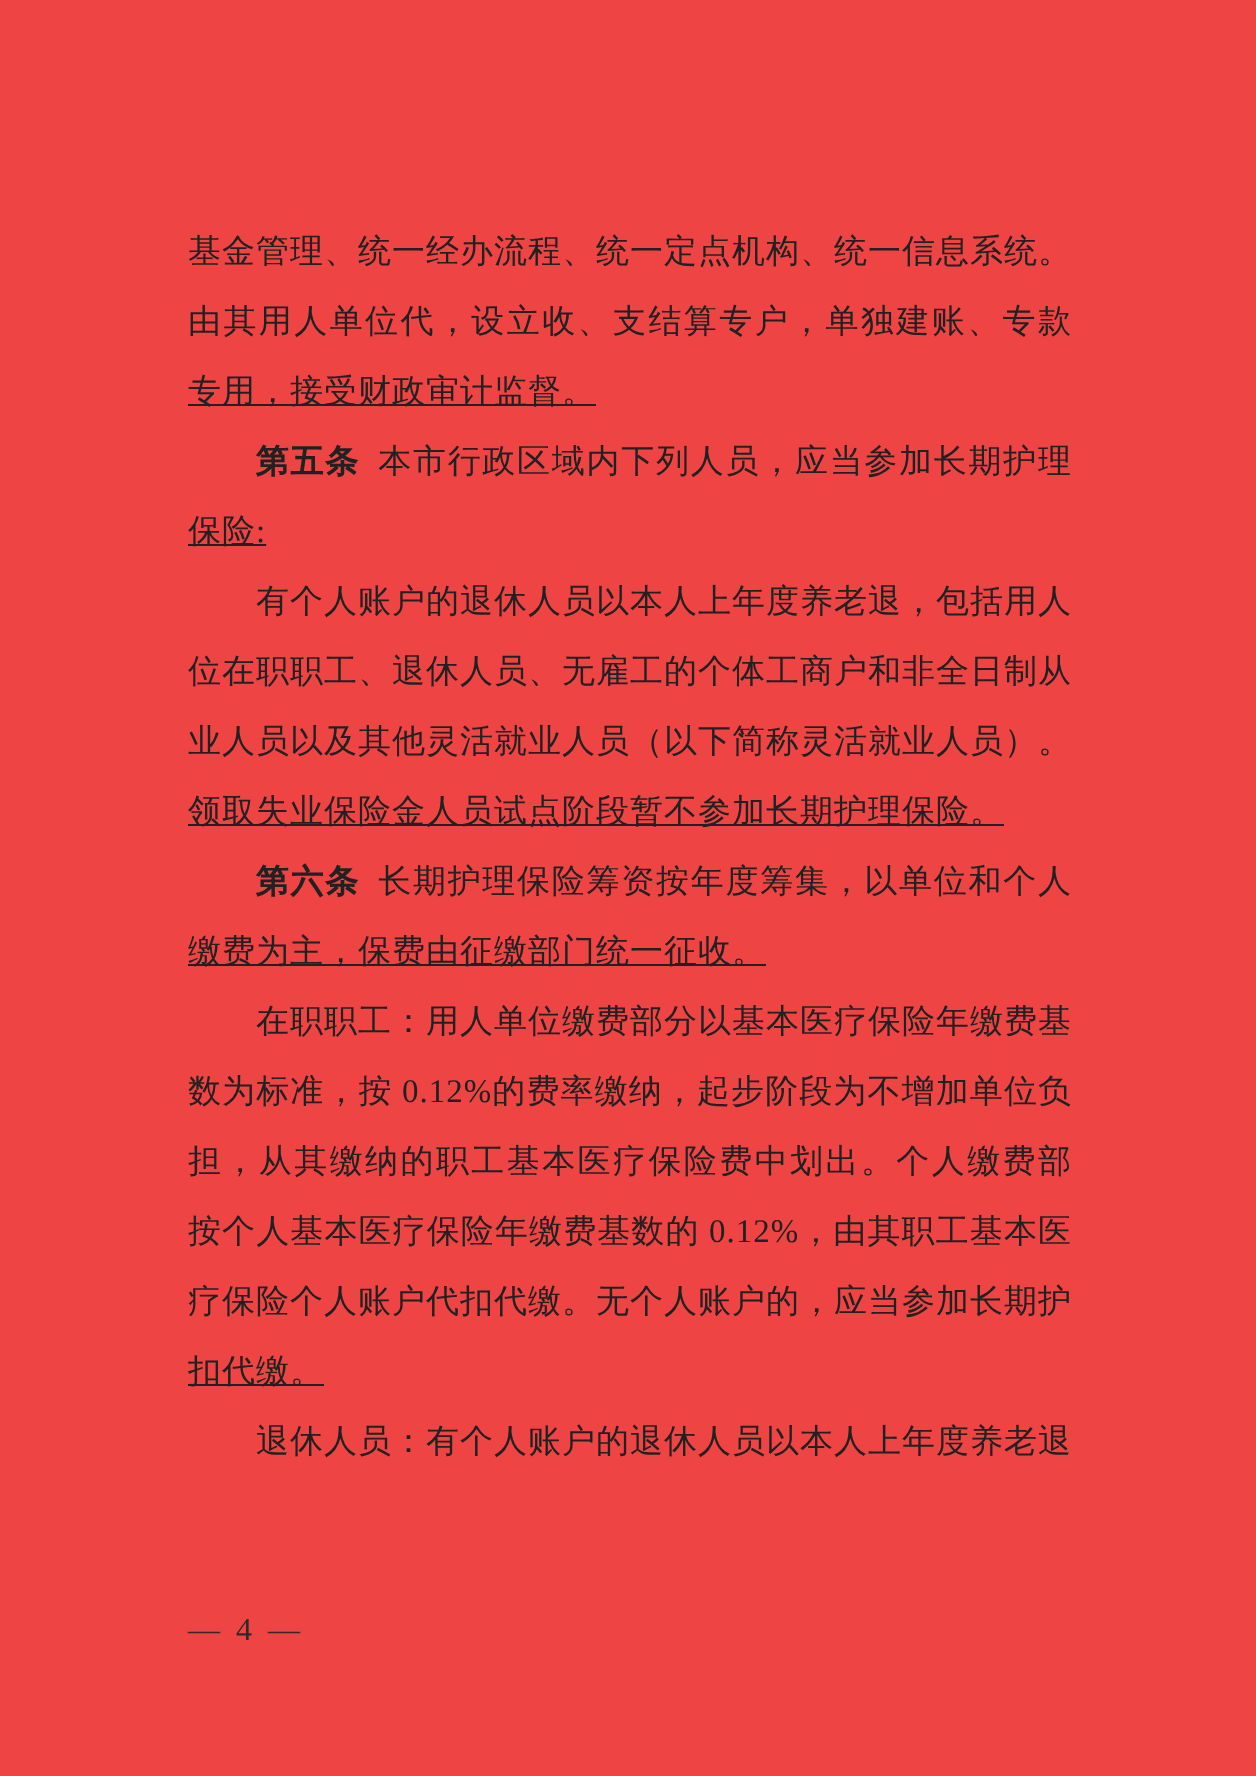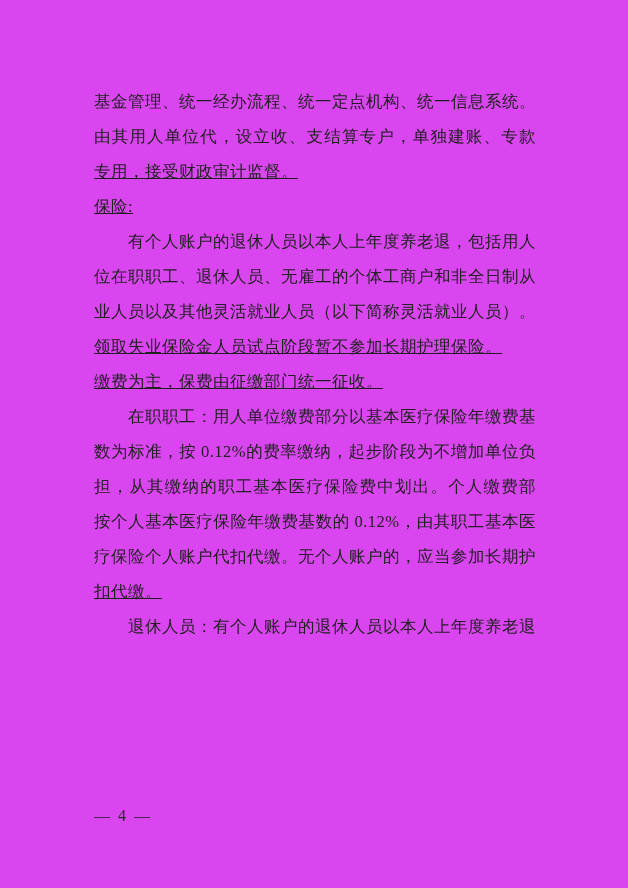--- a/index.html
+++ b/index.html
@@ -4,25 +4,25 @@
 <style>
   html, body {
     margin: 0;
     padding: 0;
     background: #ffffff;
   }
   .page {
     position: relative;
     width: 628px;
     height: 888px;
-    background: #d946ef;
+    background: #ef4444;
     color: #212121;
     font-family: "Liberation Serif", "DejaVu Serif", serif;
     box-sizing: border-box;
-    padding: 84px 92px 0 94px;
+    padding: 108px 92px 0 94px;
     overflow: hidden;
   }
   .line {
     font-size: 16.5px;
     line-height: 35px;
     height: 35px;
     overflow: hidden;
     text-align: justify;
     letter-spacing: 0.5px;
   }
@@ -70,31 +70,33 @@
 <div class="page">
 
   <section>
     <div class="line justify">基金管理、统一经办流程、统一定点机构、统一信息系统。</div>
     <div class="line justify">由其用人单位代，设立收、支结算专户，单独建账、专款</div>
     <div class="line last">专用，接受财政审计监督。</div>
   </section>
 
 
   <section>
+    <div class="line justify indent"><span class="term">第五条</span><span>本市行政区域内下列人员，应当参加长期护理</span></div>
     <div class="line last">保险:</div>
   </section>
 
   <section>
     <div class="line justify indent">有个人账户的退休人员以本人上年度养老退，包括用人单</div>
     <div class="line justify">位在职职工、退休人员、无雇工的个体工商户和非全日制从</div>
     <div class="line justify">业人员以及其他灵活就业人员（以下简称灵活就业人员）。</div>
     <div class="line last">领取失业保险金人员试点阶段暂不参加长期护理保险。</div>
   </section>
 
   <section>
+    <div class="line justify indent"><span class="term">第六条</span><span>长期护理保险筹资按年度筹集，以单位和个人</span></div>
     <div class="line last">缴费为主，保费由征缴部门统一征收。</div>
   </section>
 
   <section>
     <div class="line justify indent">在职职工：用人单位缴费部分以基本医疗保险年缴费基</div>
     <div class="line justify">数为标准，按 0.12%的费率缴纳，起步阶段为不增加单位负</div>
     <div class="line justify">担，从其缴纳的职工基本医疗保险费中划出。个人缴费部分，</div>
     <div class="line justify">按个人基本医疗保险年缴费基数的 0.12%，由其职工基本医</div>
     <div class="line justify">疗保险个人账户代扣代缴。无个人账户的，应当参加长期护理</div>
     <div class="line last">扣代缴。</div>

